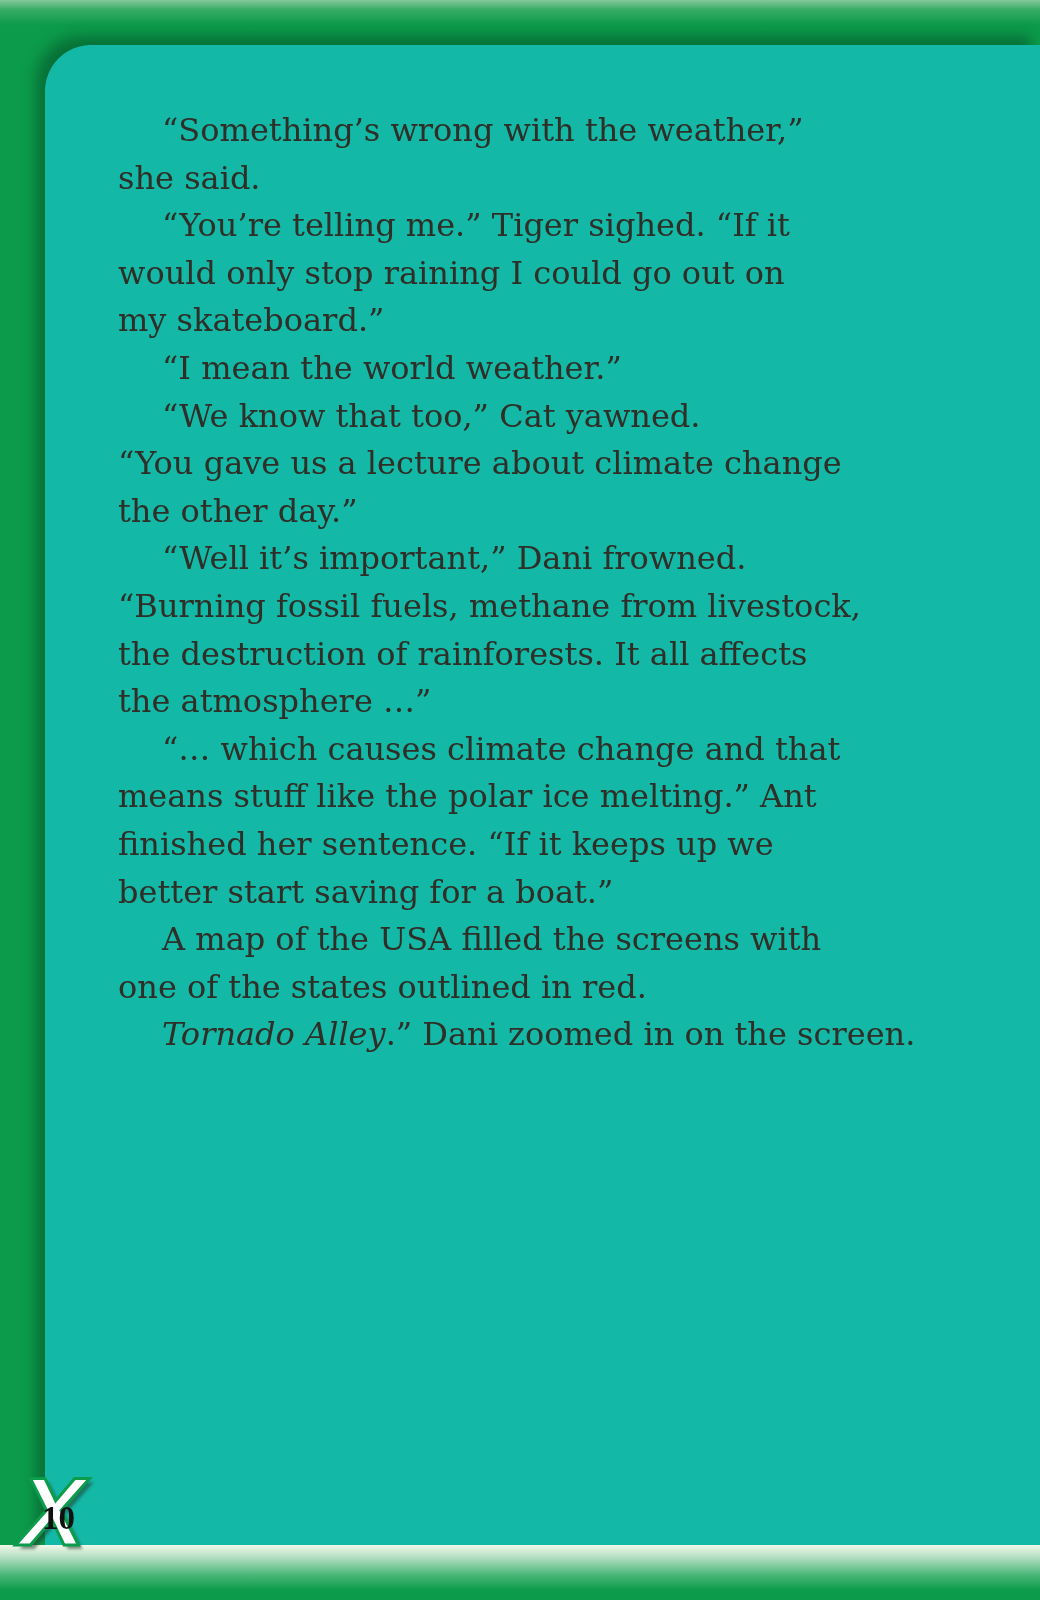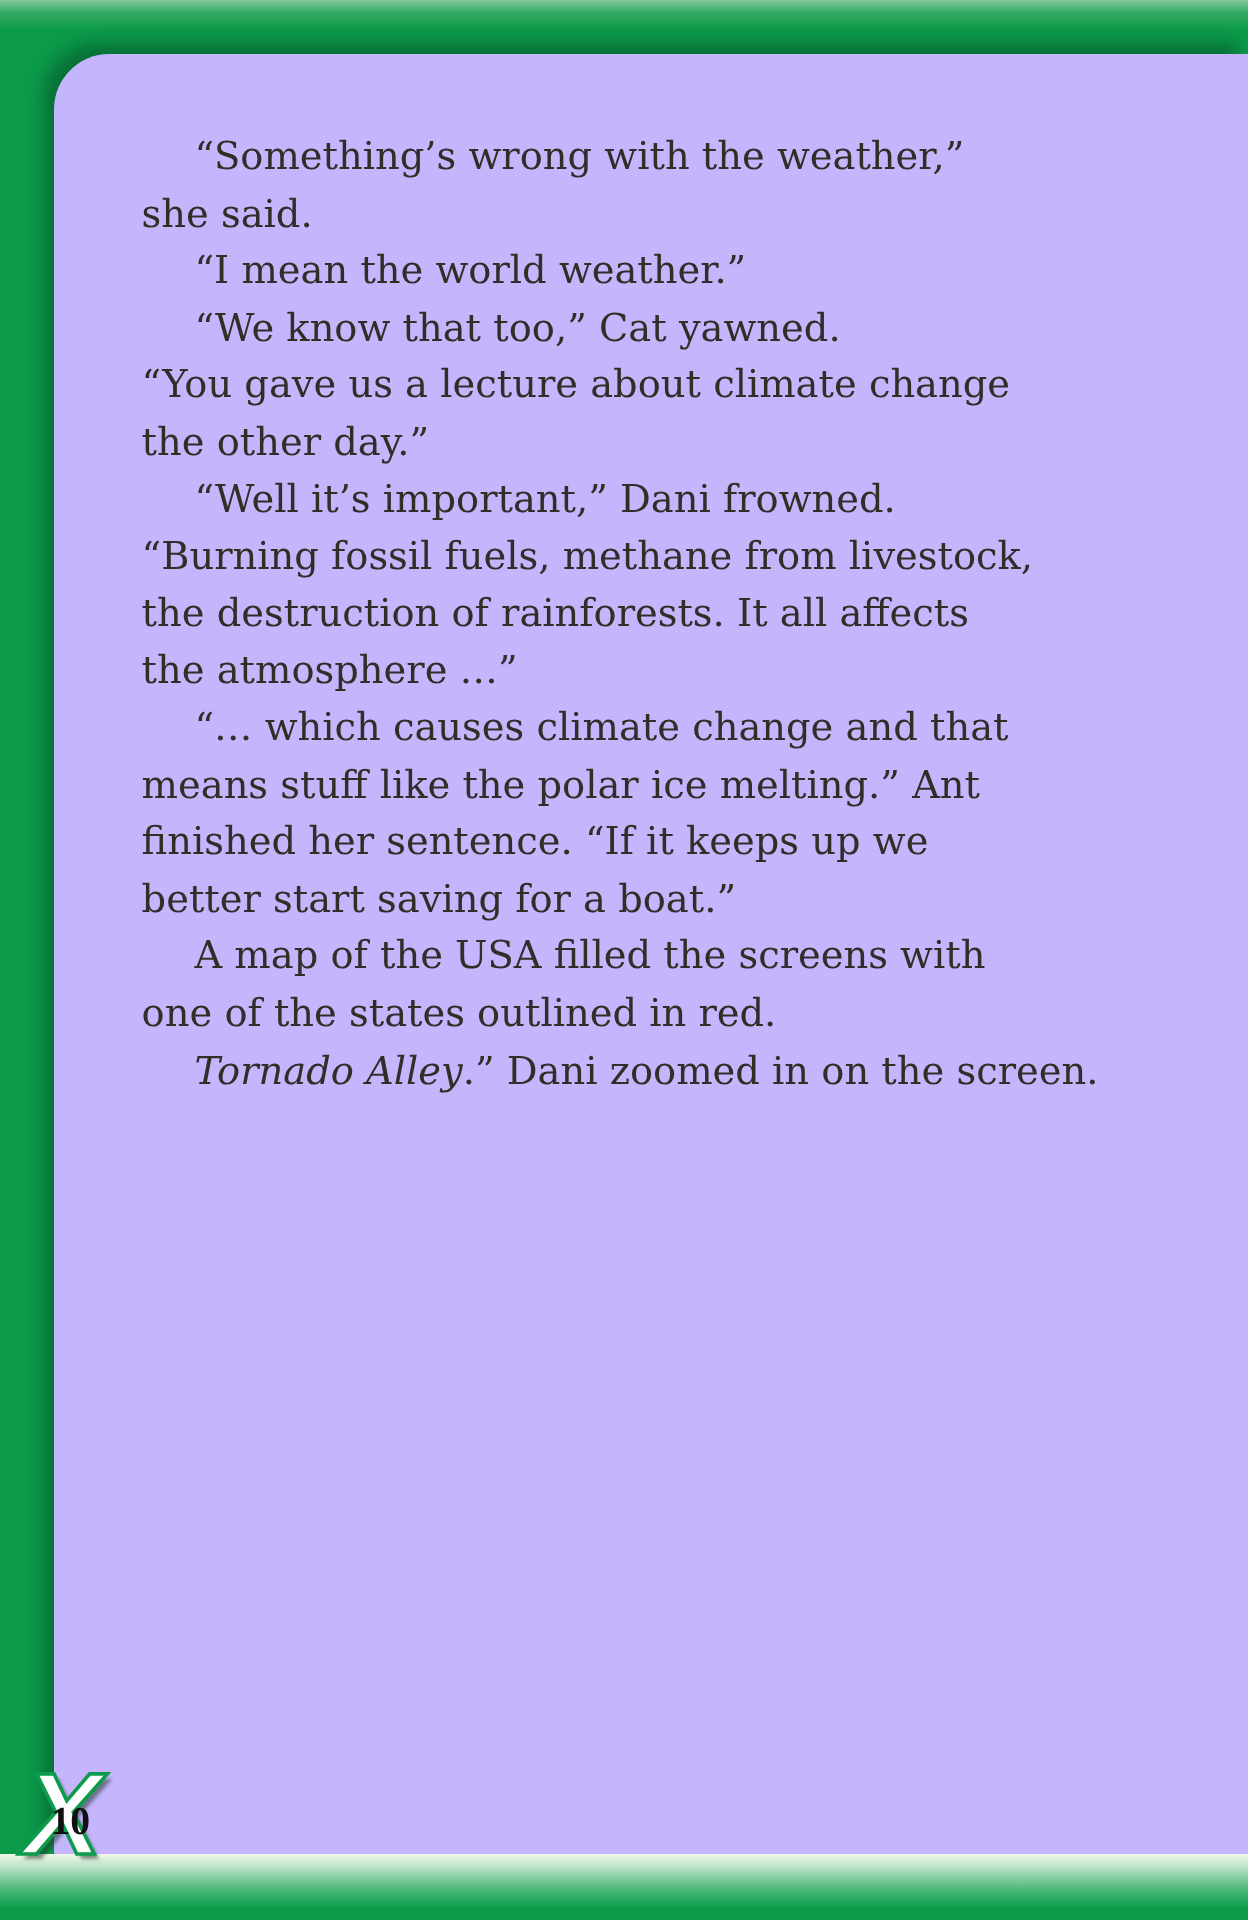--- a/index.html
+++ b/index.html
@@ -27,21 +27,21 @@
     height: 46px;
     background: linear-gradient(180deg, #85c99a 0%, #35aa64 22%, #0c9b4b 55%);
   }
   
   .page {
     position: absolute;
     left: 45px;
     top: 45px;
     right: 0;
     bottom: 55px;
-    background: #c4b5fd;
+    background: #14b8a6;
     border-top-left-radius: 46px;
     box-shadow: -9px -9px 14px rgba(4, 77, 38, 0.55);
   }
   
   .bottom-bar {
     position: absolute;
     left: 0; right: 0; bottom: 0;
     height: 55px;
     background: linear-gradient(180deg, #f2f8ea 0%, #b4dfc2 22%, #48b677 55%, #0c9b4b 82%);
   }
@@ -99,20 +99,23 @@
 </head>
 <body>
 
 <div id="root">
   <div class="top-glow"></div>
 
   <div class="page">
     <div class="text-block">
       <p class="para">“Something’s wrong with the weather,”
 she said.</p>
+      <p class="para">“You’re telling me.” Tiger sighed. “If it
+would only stop raining I could go out on
+my skateboard.”</p>
       <p class="para">“I mean the world weather.”</p>
       <p class="para">“We know that too,” Cat yawned.
 “You gave us a lecture about climate change
 the other day.”</p>
       <p class="para">“Well it’s important,” Dani frowned.
 “Burning fossil fuels, methane from livestock,
 the destruction of rainforests. It all affects
 the atmosphere …”</p>
       <p class="para">“… which causes climate change and that
 means stuff like the polar ice melting.” Ant

